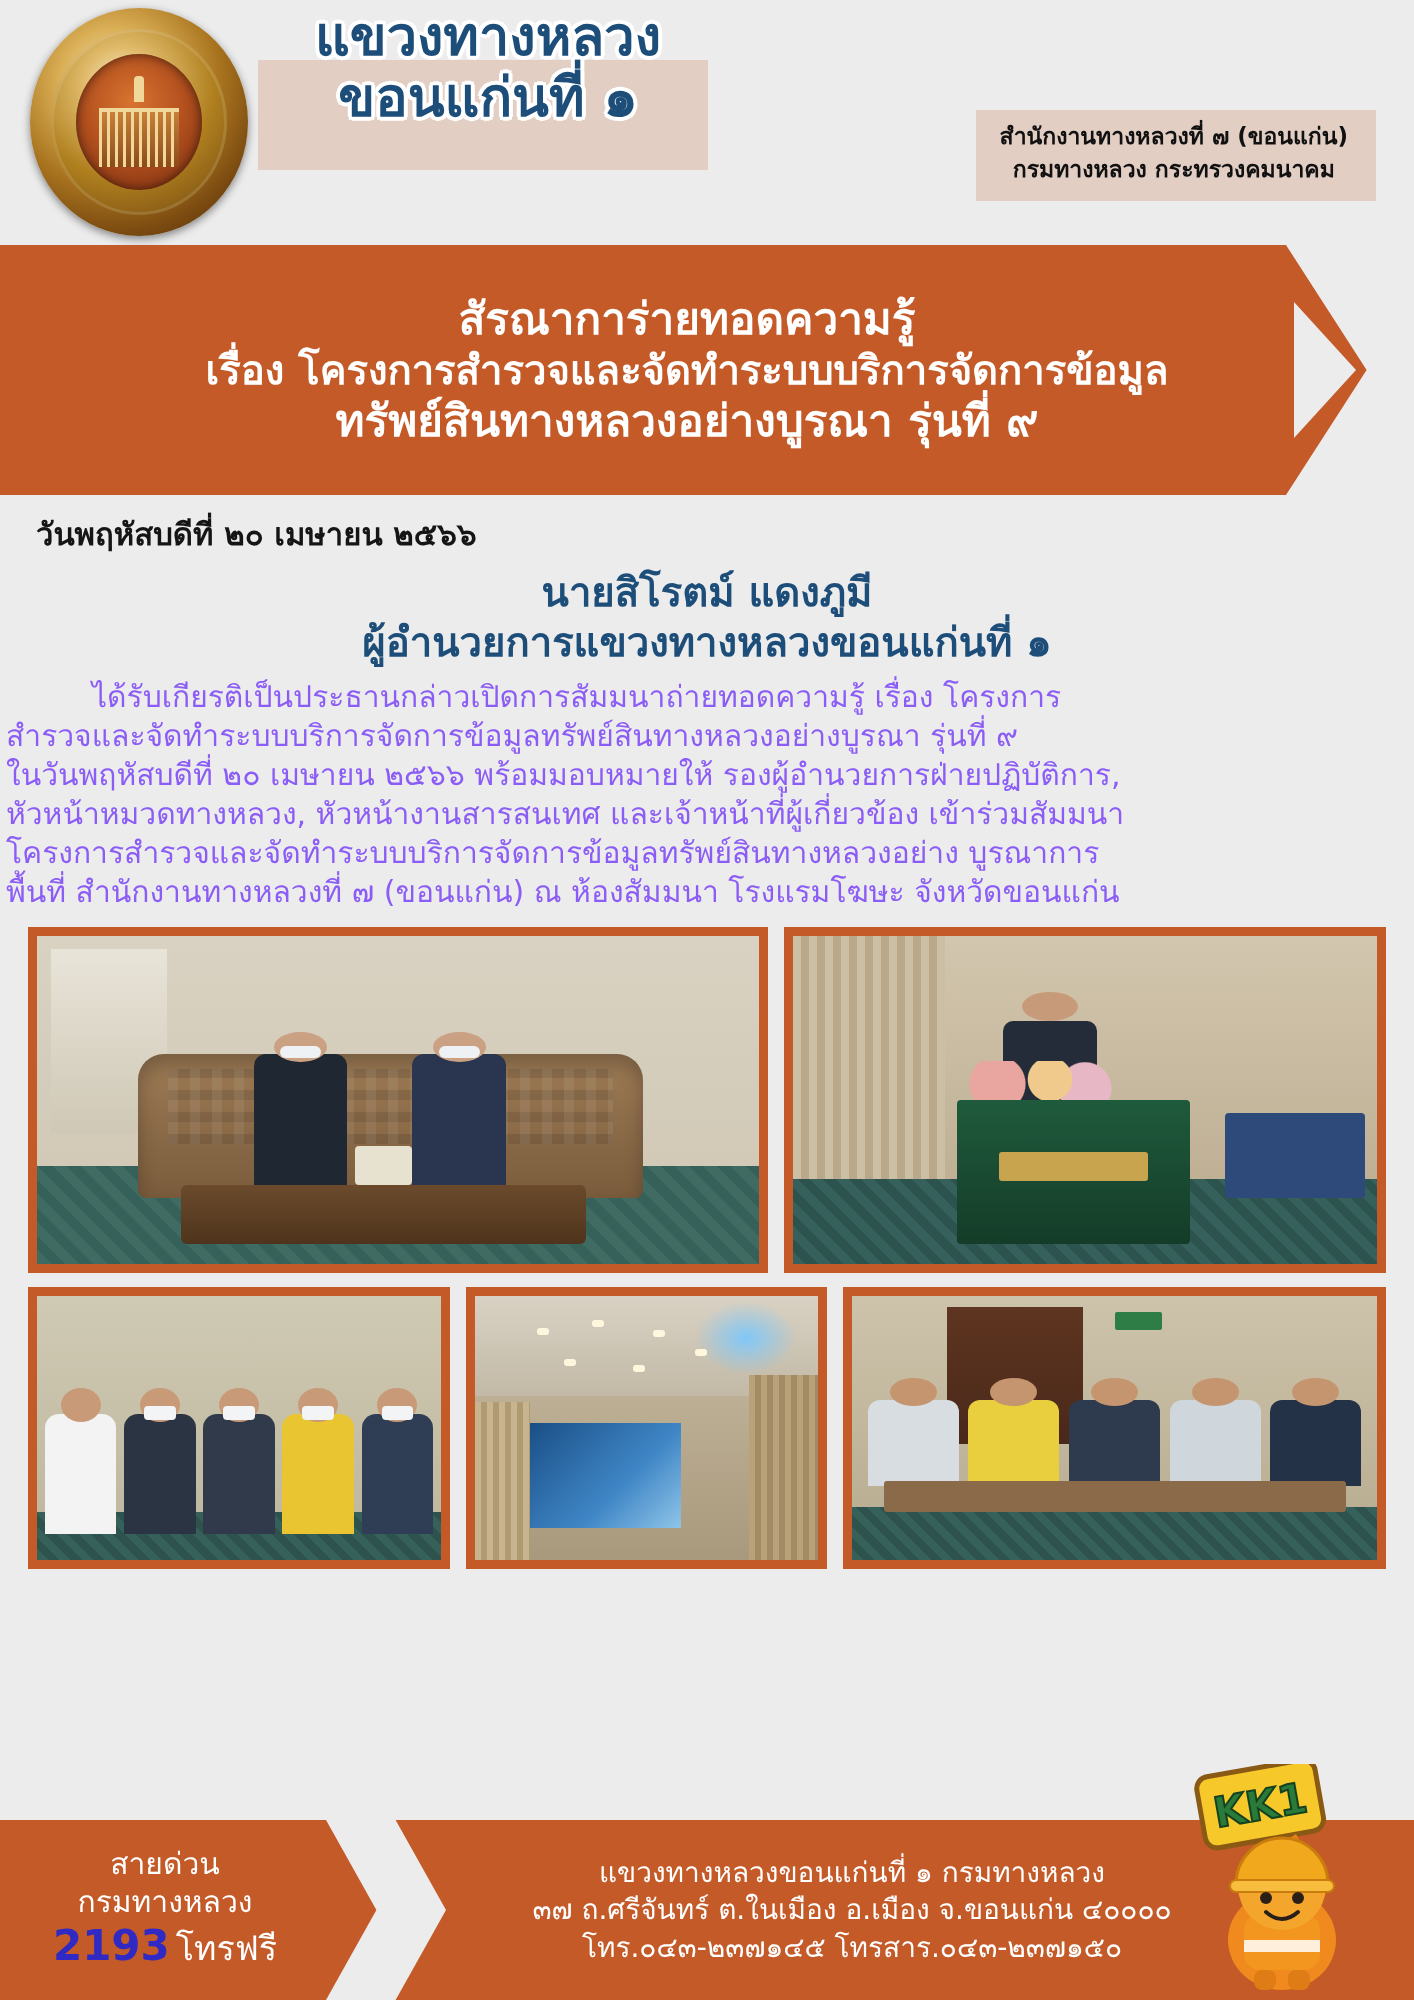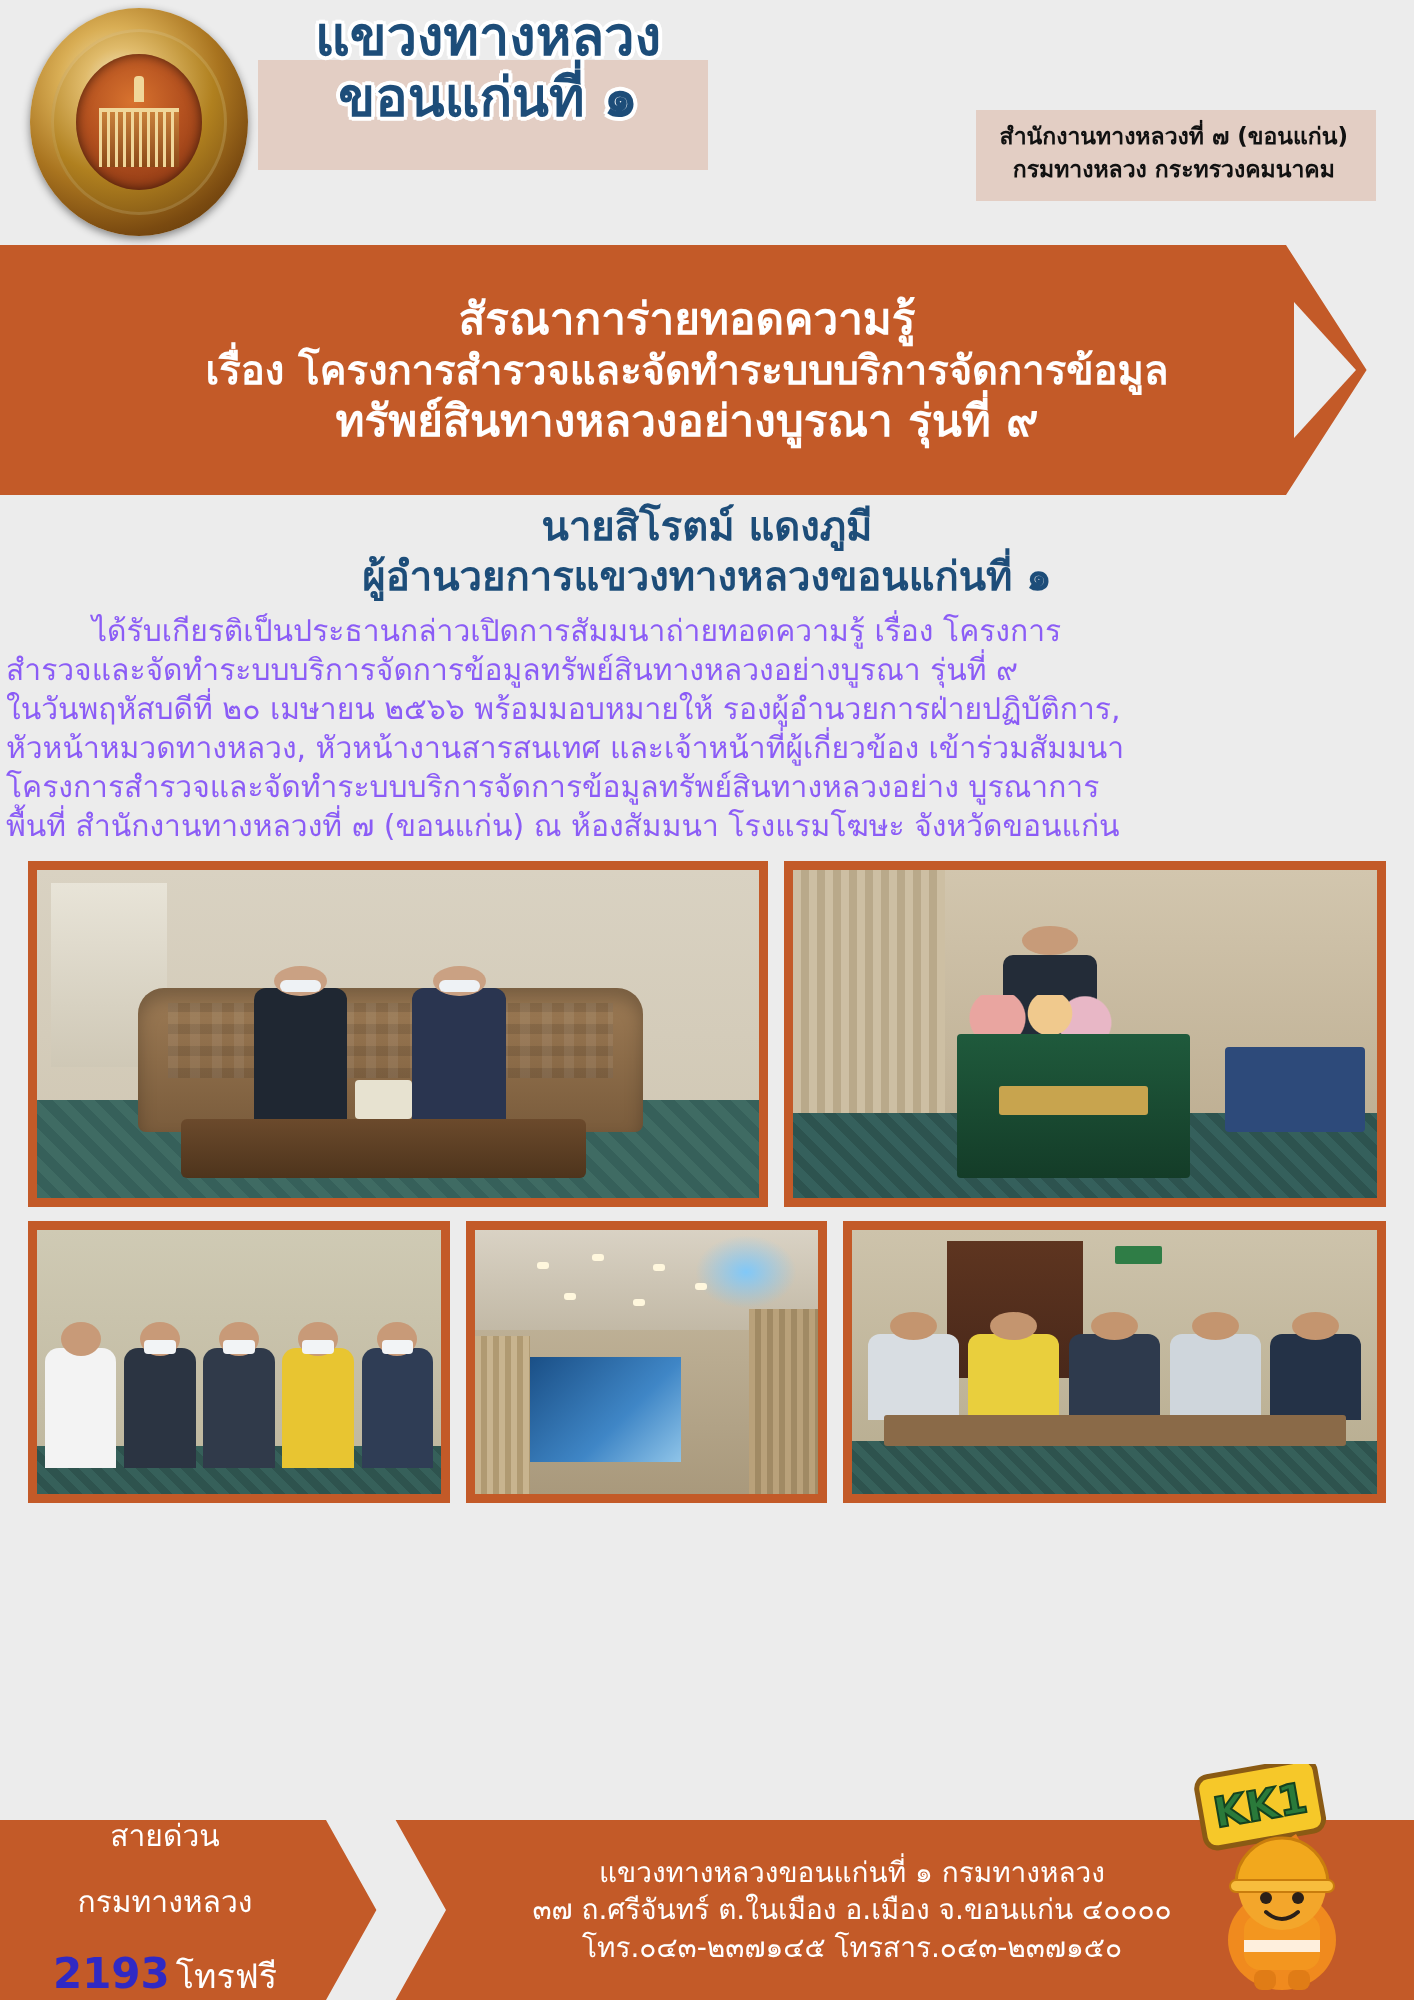--- a/index.html
+++ b/index.html
@@ -341,21 +341,20 @@
     position: absolute;
     left: 0;
     top: 0;
     width: 330px;
     height: 100%;
     display: flex;
     flex-direction: column;
     align-items: center;
     justify-content: center;
     text-align: center;
-    gap: 28px;
   }
   .fl-line {
     color: #ffffff;
     font-size: 30px;
     font-weight: 400;
     line-height: 1.26;
   }
   .fl-num-row { display: flex; align-items: baseline; gap: 6px; }
   .fl-num {
     color: #3029c4;
@@ -417,20 +416,23 @@
   <div class="banner">
     <div class="banner-notch"></div>
     <div class="banner-arrow"></div>
     <div class="banner-inner">
       <div class="banner-line l1">สัรณาการ่ายทอดความรู้</div>
       <div class="banner-line l2">เรื่อง โครงการสำรวจและจัดทำระบบบริการจัดการข้อมูล</div>
       <div class="banner-line l3">ทรัพย์สินทางหลวงอย่างบูรณา รุ่นที่ ๙</div>
     </div>
   </div>
 
+  <div class="date-row">
+    <span class="date-text">วันพฤหัสบดีที่ ๒๐ เมษายน ๒๕๖๖</span>
+  </div>
 
   <div class="name-block">
     <div class="name-line n1">นายสิโรตม์ แดงภูมี</div>
     <div class="name-line n2">ผู้อำนวยการแขวงทางหลวงขอนแก่นที่ ๑</div>
   </div>
 
   <div class="body-copy">
     <p><span class="ind"></span><span>ได้รับเกียรติเป็นประธานกล่าวเปิดการสัมมนาถ่ายทอดความรู้ เรื่อง โครงการ</span></p>
     <p>สำรวจและจัดทำระบบบริการจัดการข้อมูลทรัพย์สินทางหลวงอย่างบูรณา รุ่นที่ ๙</p>
     <p>ในวันพฤหัสบดีที่ ๒๐ เมษายน ๒๕๖๖ พร้อมมอบหมายให้ รองผู้อำนวยการฝ่ายปฏิบัติการ,</p>

